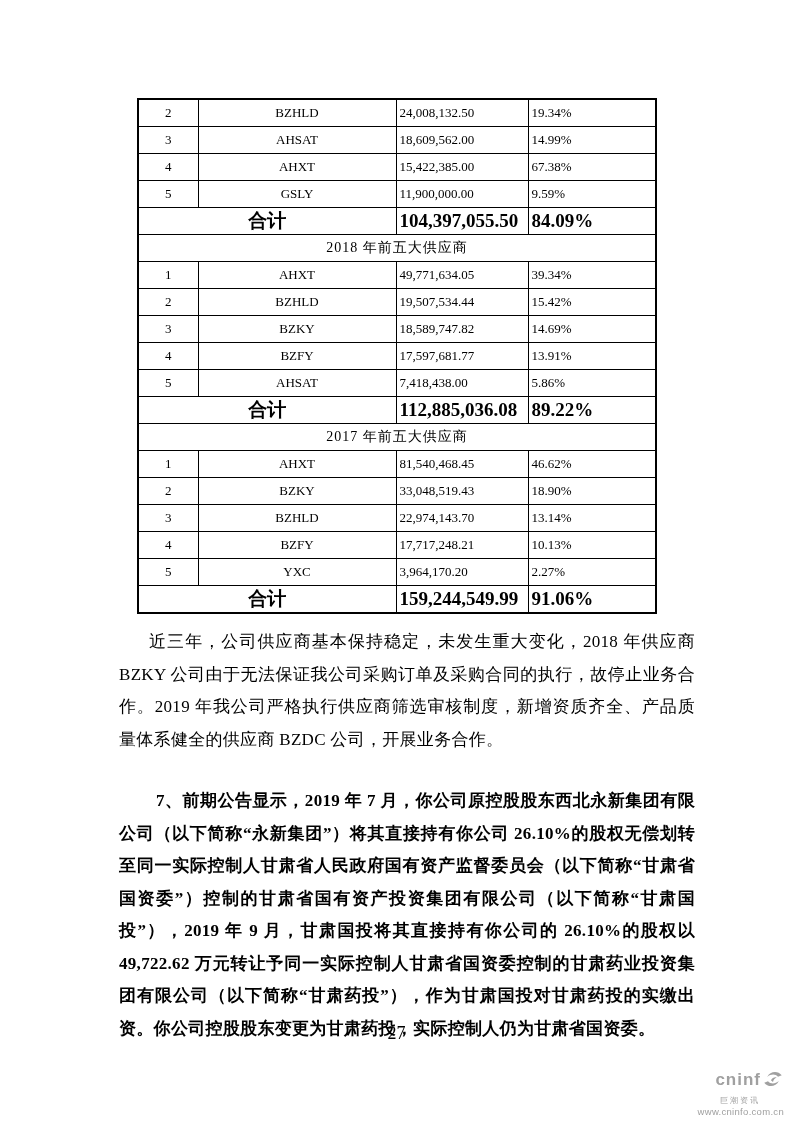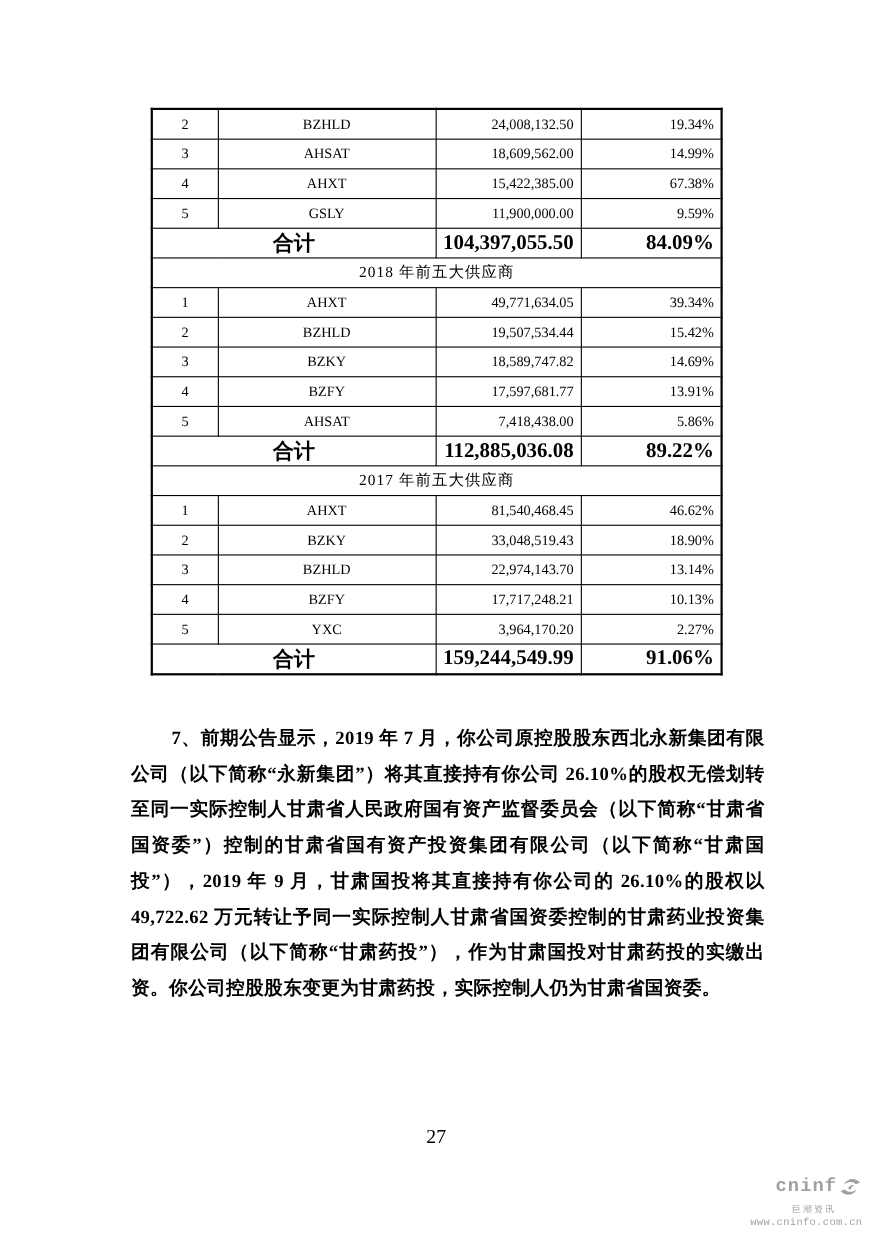--- a/index.html
+++ b/index.html
@@ -27,21 +27,21 @@
   }
   table.supplier td {
     border: 1px solid #000;
     height: 27px;
     text-align: center;
     vertical-align: middle;
     padding: 0 3px;
     overflow: hidden;
     white-space: nowrap;
   }
-  table.supplier td.num { text-align: right; padding-right: 6px; }
+  table.supplier td.num { text-align: left; padding-right: 6px; }
   table.supplier tr.total-row td { font-weight: bold; font-size: 19px; }
   table.supplier tr.section-row td { font-weight: normal; font-size: 14px; letter-spacing: 1px; }
 
   
   .content {
     position: absolute;
     left: 119px;
     top: 626px;
     width: 576px;
     text-align: justify;
@@ -69,21 +69,21 @@
   }
 
   
   .logo {
     position: absolute;
     right: 9px;
     top: 1069px;
     text-align: right;
     color: #a0a0a0;
     line-height: 1;
-    font-family: Liberation Mono, monospace;
+    font-family: Liberation Sans, sans-serif;
   }
   .logo-row {
     display: flex;
     align-items: center;
     justify-content: flex-end;
     gap: 1px;
   }
   .logo-text {
     font-size: 17px;
     font-weight: bold;
@@ -217,20 +217,21 @@
         </tr>
         <tr class="total-row">
           <td colspan="2">合计</td>
           <td class="num">159,244,549.99</td>
           <td class="num">91.06%</td>
         </tr>
       </tbody>
   </table>
 
   <div class="content">
+      <p class="para">近三年，公司供应商基本保持稳定，未发生重大变化，2018 年供应商 BZKY 公司由于无法保证我公司采购订单及采购合同的执行，故停止业务合作。2019 年我公司严格执行供应商筛选审核制度，新增资质齐全、产品质量体系健全的供应商 BZDC 公司，开展业务合作。</p>
       <p class="para bold-para">7、前期公告显示，2019 年 7 月，你公司原控股股东西北永新集团有限公司（以下简称“永新集团”）将其直接持有你公司 26.10%的股权无偿划转至同一实际控制人甘肃省人民政府国有资产监督委员会（以下简称“甘肃省国资委”）控制的甘肃省国有资产投资集团有限公司（以下简称“甘肃国投”），2019 年 9 月，甘肃国投将其直接持有你公司的 26.10%的股权以 49,722.62 万元转让予同一实际控制人甘肃省国资委控制的甘肃药业投资集团有限公司（以下简称“甘肃药投”），作为甘肃国投对甘肃药投的实缴出资。你公司控股股东变更为甘肃药投，实际控制人仍为甘肃省国资委。</p>
     </div>
 
   <div class="page-number">27</div>
 
   <div class="logo">
     <div class="logo-row">
       <span class="logo-text">cninf</span>
       <svg class="swirl" viewBox="0 0 24 24" aria-hidden="true">
         <path d="M22.5 7.5 C18 1.5 8.5 2.2 5 9.5 C9.5 5.5 15 5.8 18 9.2 Z" fill="#a0a0a0"></path>

